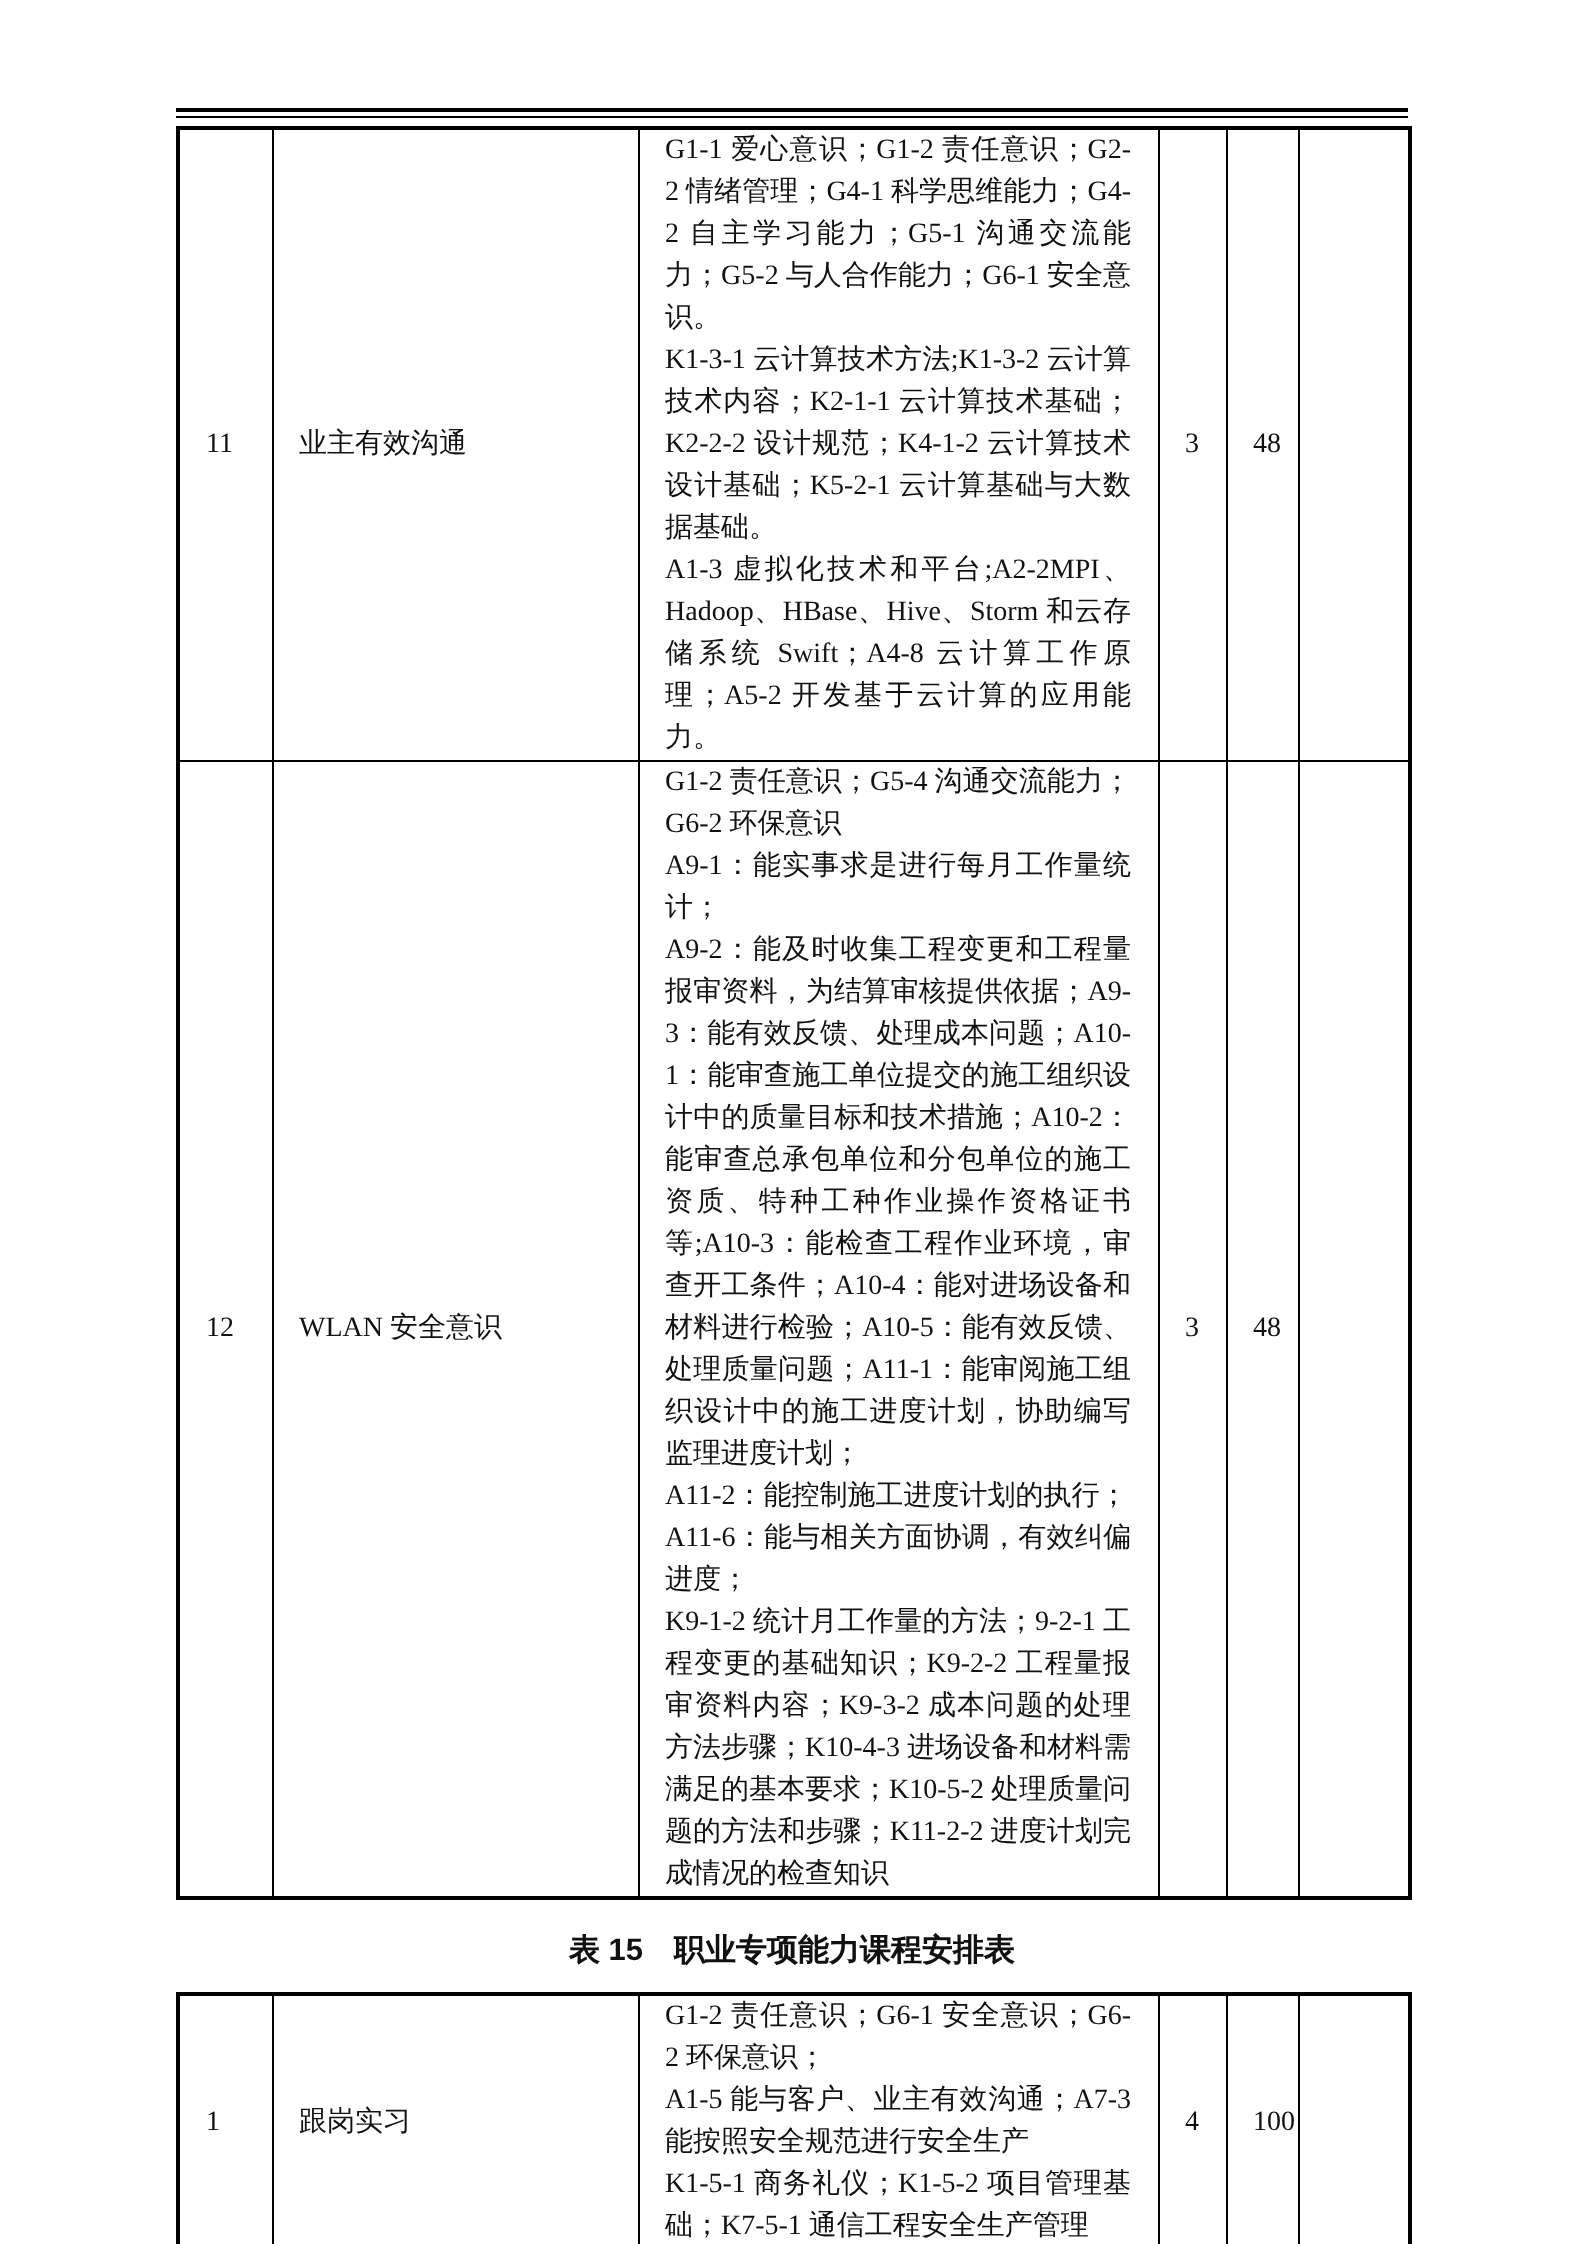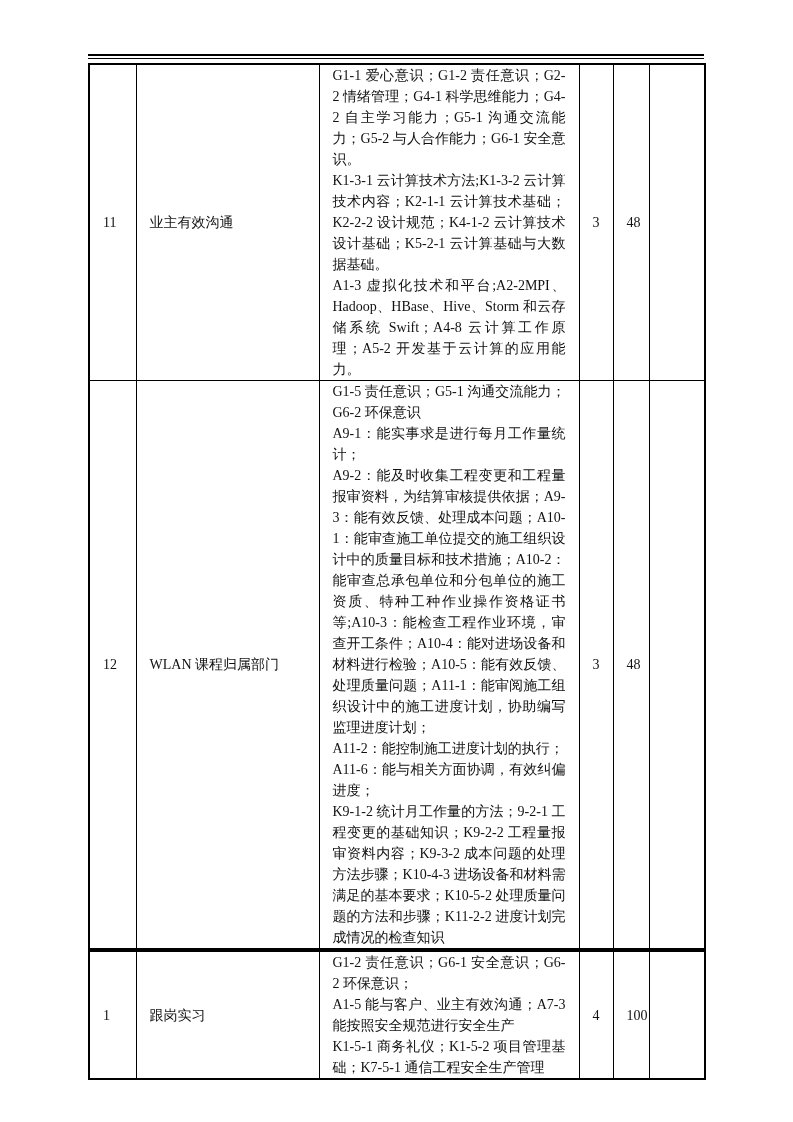--- a/index.html
+++ b/index.html
@@ -72,36 +72,37 @@
           <p>G1-1 爱心意识；G1-2 责任意识；G2-2 情绪管理；G4-1 科学思维能力；G4-2 自主学习能力；G5-1 沟通交流能力；G5-2 与人合作能力；G6-1 安全意识。</p>
           <p>K1-3-1 云计算技术方法;K1-3-2 云计算技术内容；K2-1-1 云计算技术基础；K2-2-2 设计规范；K4-1-2 云计算技术设计基础；K5-2-1 云计算基础与大数据基础。</p>
           <p>A1-3 虚拟化技术和平台;A2-2MPI、Hadoop、HBase、Hive、Storm 和云存储系统 Swift；A4-8 云计算工作原理；A5-2 开发基于云计算的应用能力。</p>
         </td>
         <td class="center">3</td>
         <td class="center">48</td>
         <td class="center"></td>
       </tr>
       <tr>
         <td class="center">12</td>
-        <td class="center">WLAN 课程归属部门</td>
+        <td class="center">WLAN 安全意识</td>
         <td class="abil">
-          <p>G1-5 责任意识；G5-1 沟通交流能力；G6-2 环保意识</p>
+          <p>G1-2 责任意识；G5-4 沟通交流能力；G6-2 环保意识</p>
           <p>A9-1：能实事求是进行每月工作量统计；</p>
           <p>A9-2：能及时收集工程变更和工程量报审资料，为结算审核提供依据；A9-3：能有效反馈、处理成本问题；A10-1：能审查施工单位提交的施工组织设计中的质量目标和技术措施；A10-2：能审查总承包单位和分包单位的施工资质、特种工种作业操作资格证书等;A10-3：能检查工程作业环境，审查开工条件；A10-4：能对进场设备和材料进行检验；A10-5：能有效反馈、处理质量问题；A11-1：能审阅施工组织设计中的施工进度计划，协助编写监理进度计划；</p>
           <p>A11-2：能控制施工进度计划的执行；</p>
           <p>A11-6：能与相关方面协调，有效纠偏进度；</p>
           <p>K9-1-2 统计月工作量的方法；9-2-1 工程变更的基础知识；K9-2-2 工程量报审资料内容；K9-3-2 成本问题的处理方法步骤；K10-4-3 进场设备和材料需满足的基本要求；K10-5-2 处理质量问题的方法和步骤；K11-2-2 进度计划完成情况的检查知识</p>
         </td>
         <td class="center">3</td>
         <td class="center">48</td>
         <td class="center"></td>
       </tr>
     </tbody>
   </table>
 
+  <div class="caption">表 15　职业专项能力课程安排表</div>
 
   <table class="sched">
     <colgroup>
       <col style="width:47px">
         <col style="width:183px">
         <col style="width:260px">
       <col style="width:34px">
         <col style="width:36px">
         <col style="width:56px">
     </colgroup>

